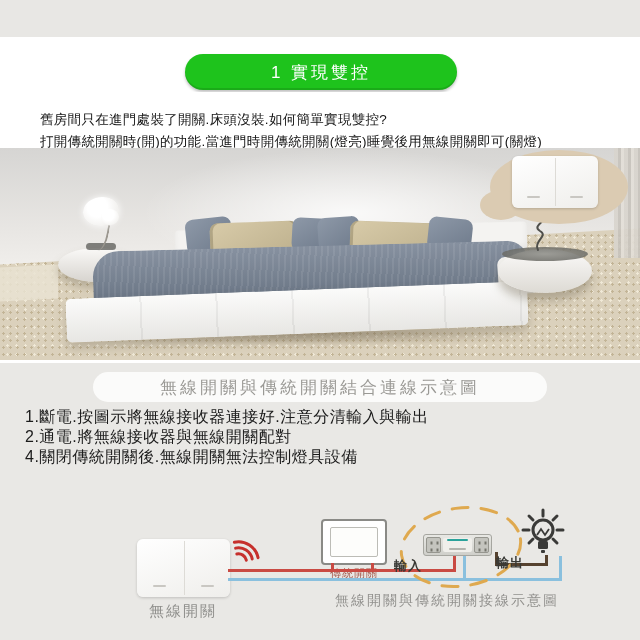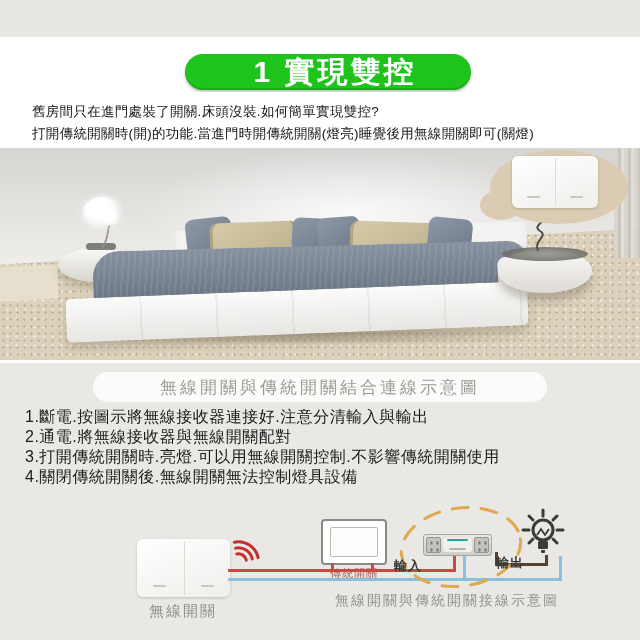--- a/index.html
+++ b/index.html
@@ -9,26 +9,26 @@
   
   .top-band{position:absolute;top:0;left:0;width:640px;height:37px;background:#e8e7e4;}
   .header-box{position:absolute;top:3px;left:57px;width:398px;height:33px;background:#fcfcfb;
       border:1px solid #c2c2be;box-shadow:4px 4px 0 rgba(130,130,126,.55);
       display:flex;align-items:center;justify-content:center;}
   .header-box span{font-size:19px;font-weight:600;color:#45443f;letter-spacing:2px;}
 
   
   .badge{position:absolute;top:54px;left:185px;width:272px;height:36px;background:#1ec31c;
       border-radius:18px;display:flex;align-items:center;justify-content:center;
-      color:#fff;font-size:30px;font-weight:bold;letter-spacing:3px;
-      box-shadow:0 2px 3px rgba(0,0,0,.25), inset 0 -2px 0 rgba(0,0,0,.12);padding-left:14px;}
+      color:#fff;font-size:17px;font-weight:normal;letter-spacing:3px;
+      box-shadow:0 2px 3px rgba(0,0,0,.25), inset 0 -2px 0 rgba(0,0,0,.12);}
 
   
   .intro{position:absolute;top:92px;left:0;width:640px;height:56px;background:#fff;}
-  .intro p{position:absolute;left:28px;margin:4px;font-size:13.5px;color:#141414;letter-spacing:.3px;white-space:nowrap;}
+  .intro p{position:absolute;left:28px;margin:12px;font-size:13.5px;color:#141414;letter-spacing:.3px;white-space:nowrap;}
   .intro .l1{top:7px;} .intro .l2{top:29px;}
 
   
   .photo{position:absolute;top:148px;left:0;width:640px;height:212px;overflow:hidden;
       background:linear-gradient(180deg,#d6d5d3 0%,#e9e7e4 40%,#f3f1ee 62%);}
   .wall-light{position:absolute;left:140px;top:0;width:420px;height:130px;
       background:radial-gradient(ellipse at center,rgba(255,255,255,.8),transparent 70%);}
   .floor{position:absolute;left:0;top:0;width:100%;height:100%;
       clip-path:polygon(0 55%,100% 38%,100% 100%,0 100%);
       background-color:#dbd1bc;
@@ -198,21 +198,20 @@
       <div class="dash r"></div>
     </div>
   </div>
 
   <div class="section2">
     <div class="section-pill">無線開關與傳統開關結合連線示意圖</div>
 
     <div class="steps">
       <div>1.斷電.按圖示將無線接收器連接好.注意分清輸入與輸出</div>
       <div>2.通電.將無線接收器與無線開關配對</div>
-      <div>3.打開傳統開關時.亮燈.可以用無線開關控制.不影響傳統開關使用</div>
       <div>4.關閉傳統開關後.無線開關無法控制燈具設備</div>
     </div>
 
     <div class="switch2 wswitch">
       <div class="divider"></div>
       <div class="dash l"></div>
       <div class="dash r"></div>
     </div>
     <svg class="signal" viewBox="0 0 26 28">
       <path d="M3 17 A8 8 0 0 1 11 25" fill="none" stroke="#c6302c" stroke-width="3" stroke-linecap="round"></path>

